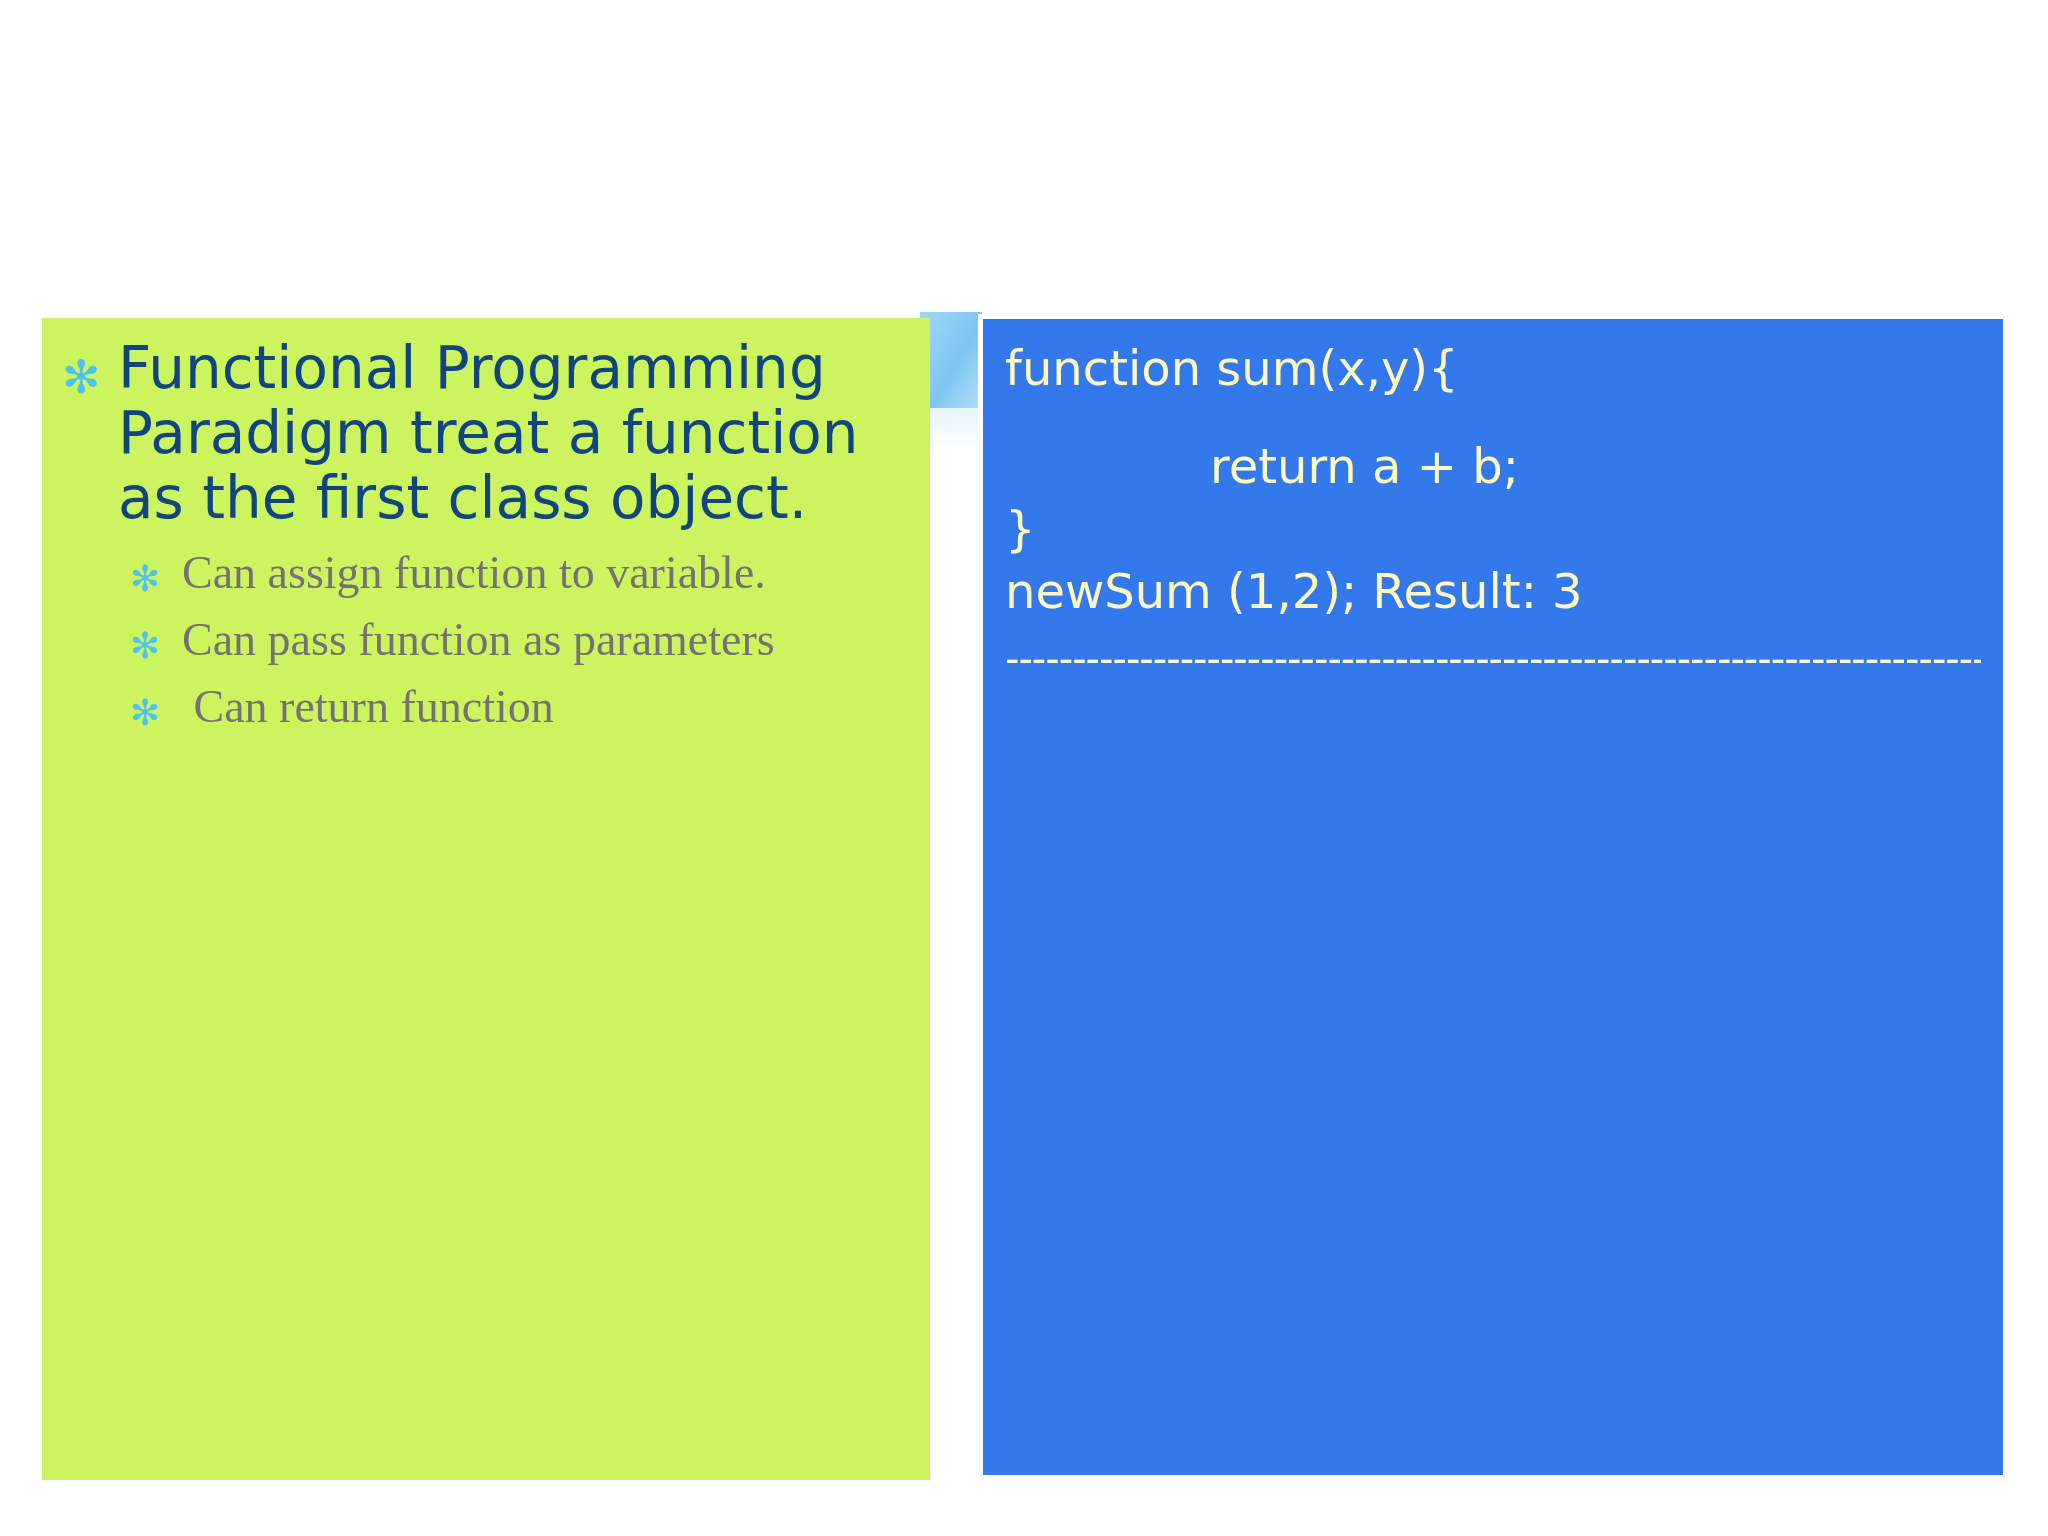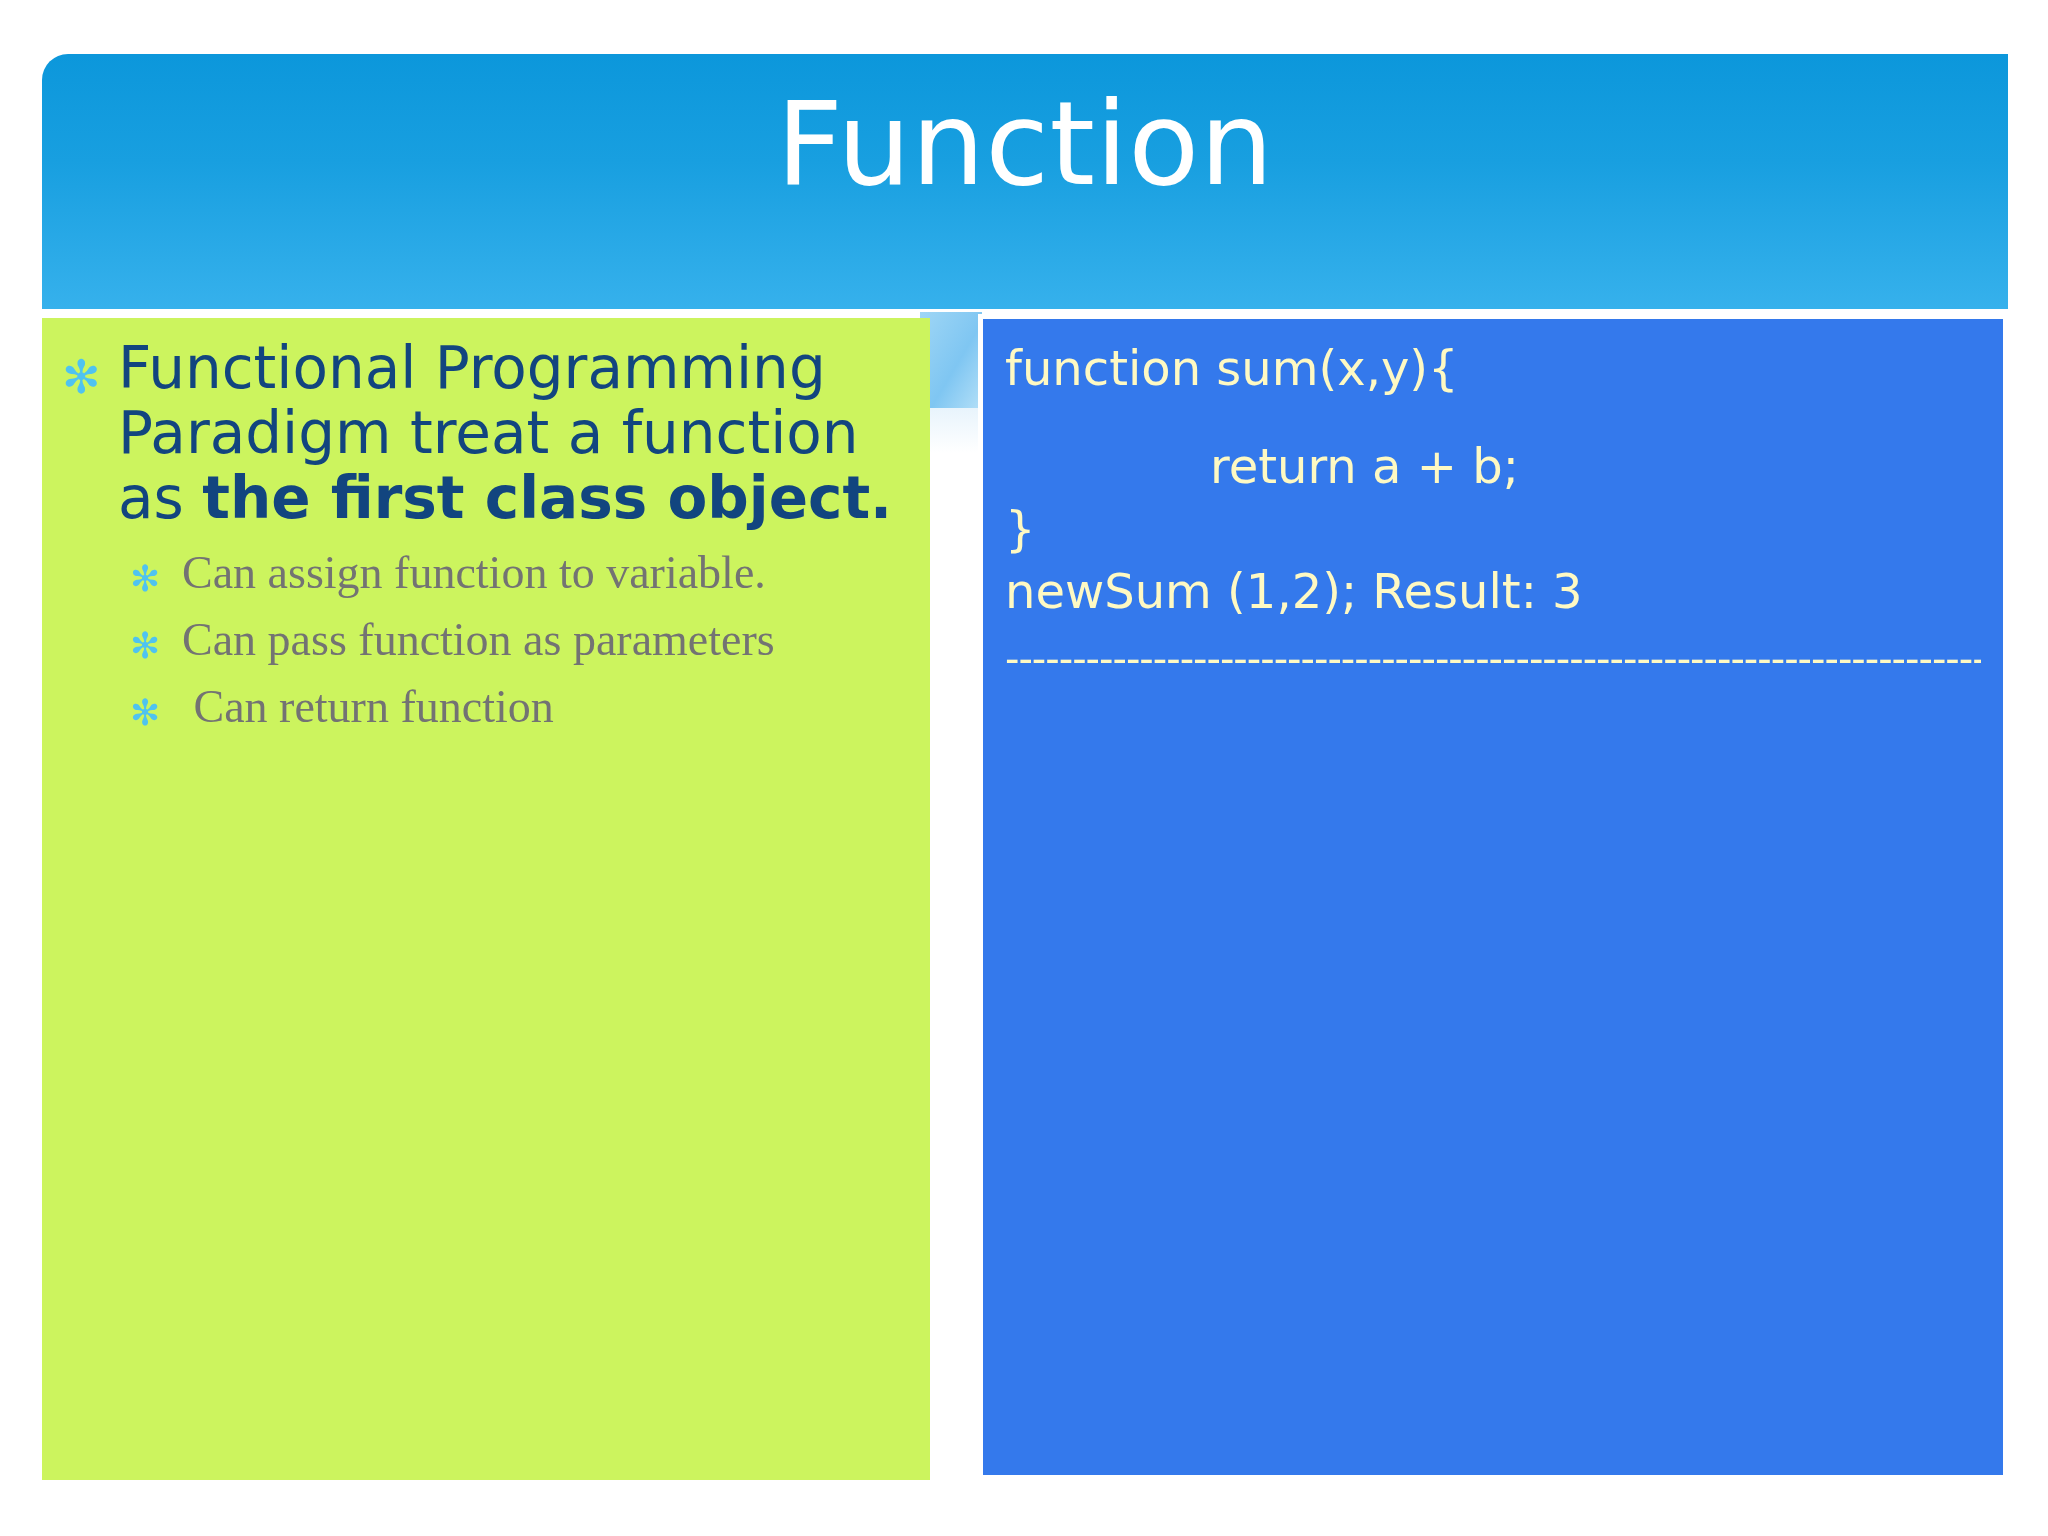--- a/index.html
+++ b/index.html
@@ -100,21 +100,21 @@
     flex: 0 0 56px;
     text-align: left;
   }
   li.bullet-l1 .body {
     color: #12457F;
     font-size: 58px;
     line-height: 1.12;
     font-family: "DejaVu Sans", sans-serif;
     font-weight: 400;
   }
-  li.bullet-l1 .body b { font-weight: 700; margin-top: 28px; }
+  li.bullet-l1 .body b { font-weight: 400; margin-top: 28px; }
 
   ul.sub {
     list-style: none;
     margin: 16px 0 0 0;
     padding: 0 0 0 68px;
   }
   li.bullet-l2 {
     display: flex;
     align-items: flex-start;
     margin: 0 0 14px 0;
@@ -162,23 +162,20 @@
     overflow: hidden;
     white-space: nowrap;
     padding-top: 10px;
   }
 </style>
 </head>
 <body>
 
 <div class="slide">
 
-  <div class="title-bar">
-    <div class="title-text">Function</div>
-  </div>
 
   <div class="ribbon">
     <div class="fold-top"></div>
     <div class="fold-bottom"></div>
   </div>
 
   <div class="green-panel">
     <ul class="bullets">
       <li class="bullet-l1">
         <span class="marker">✻</span>

